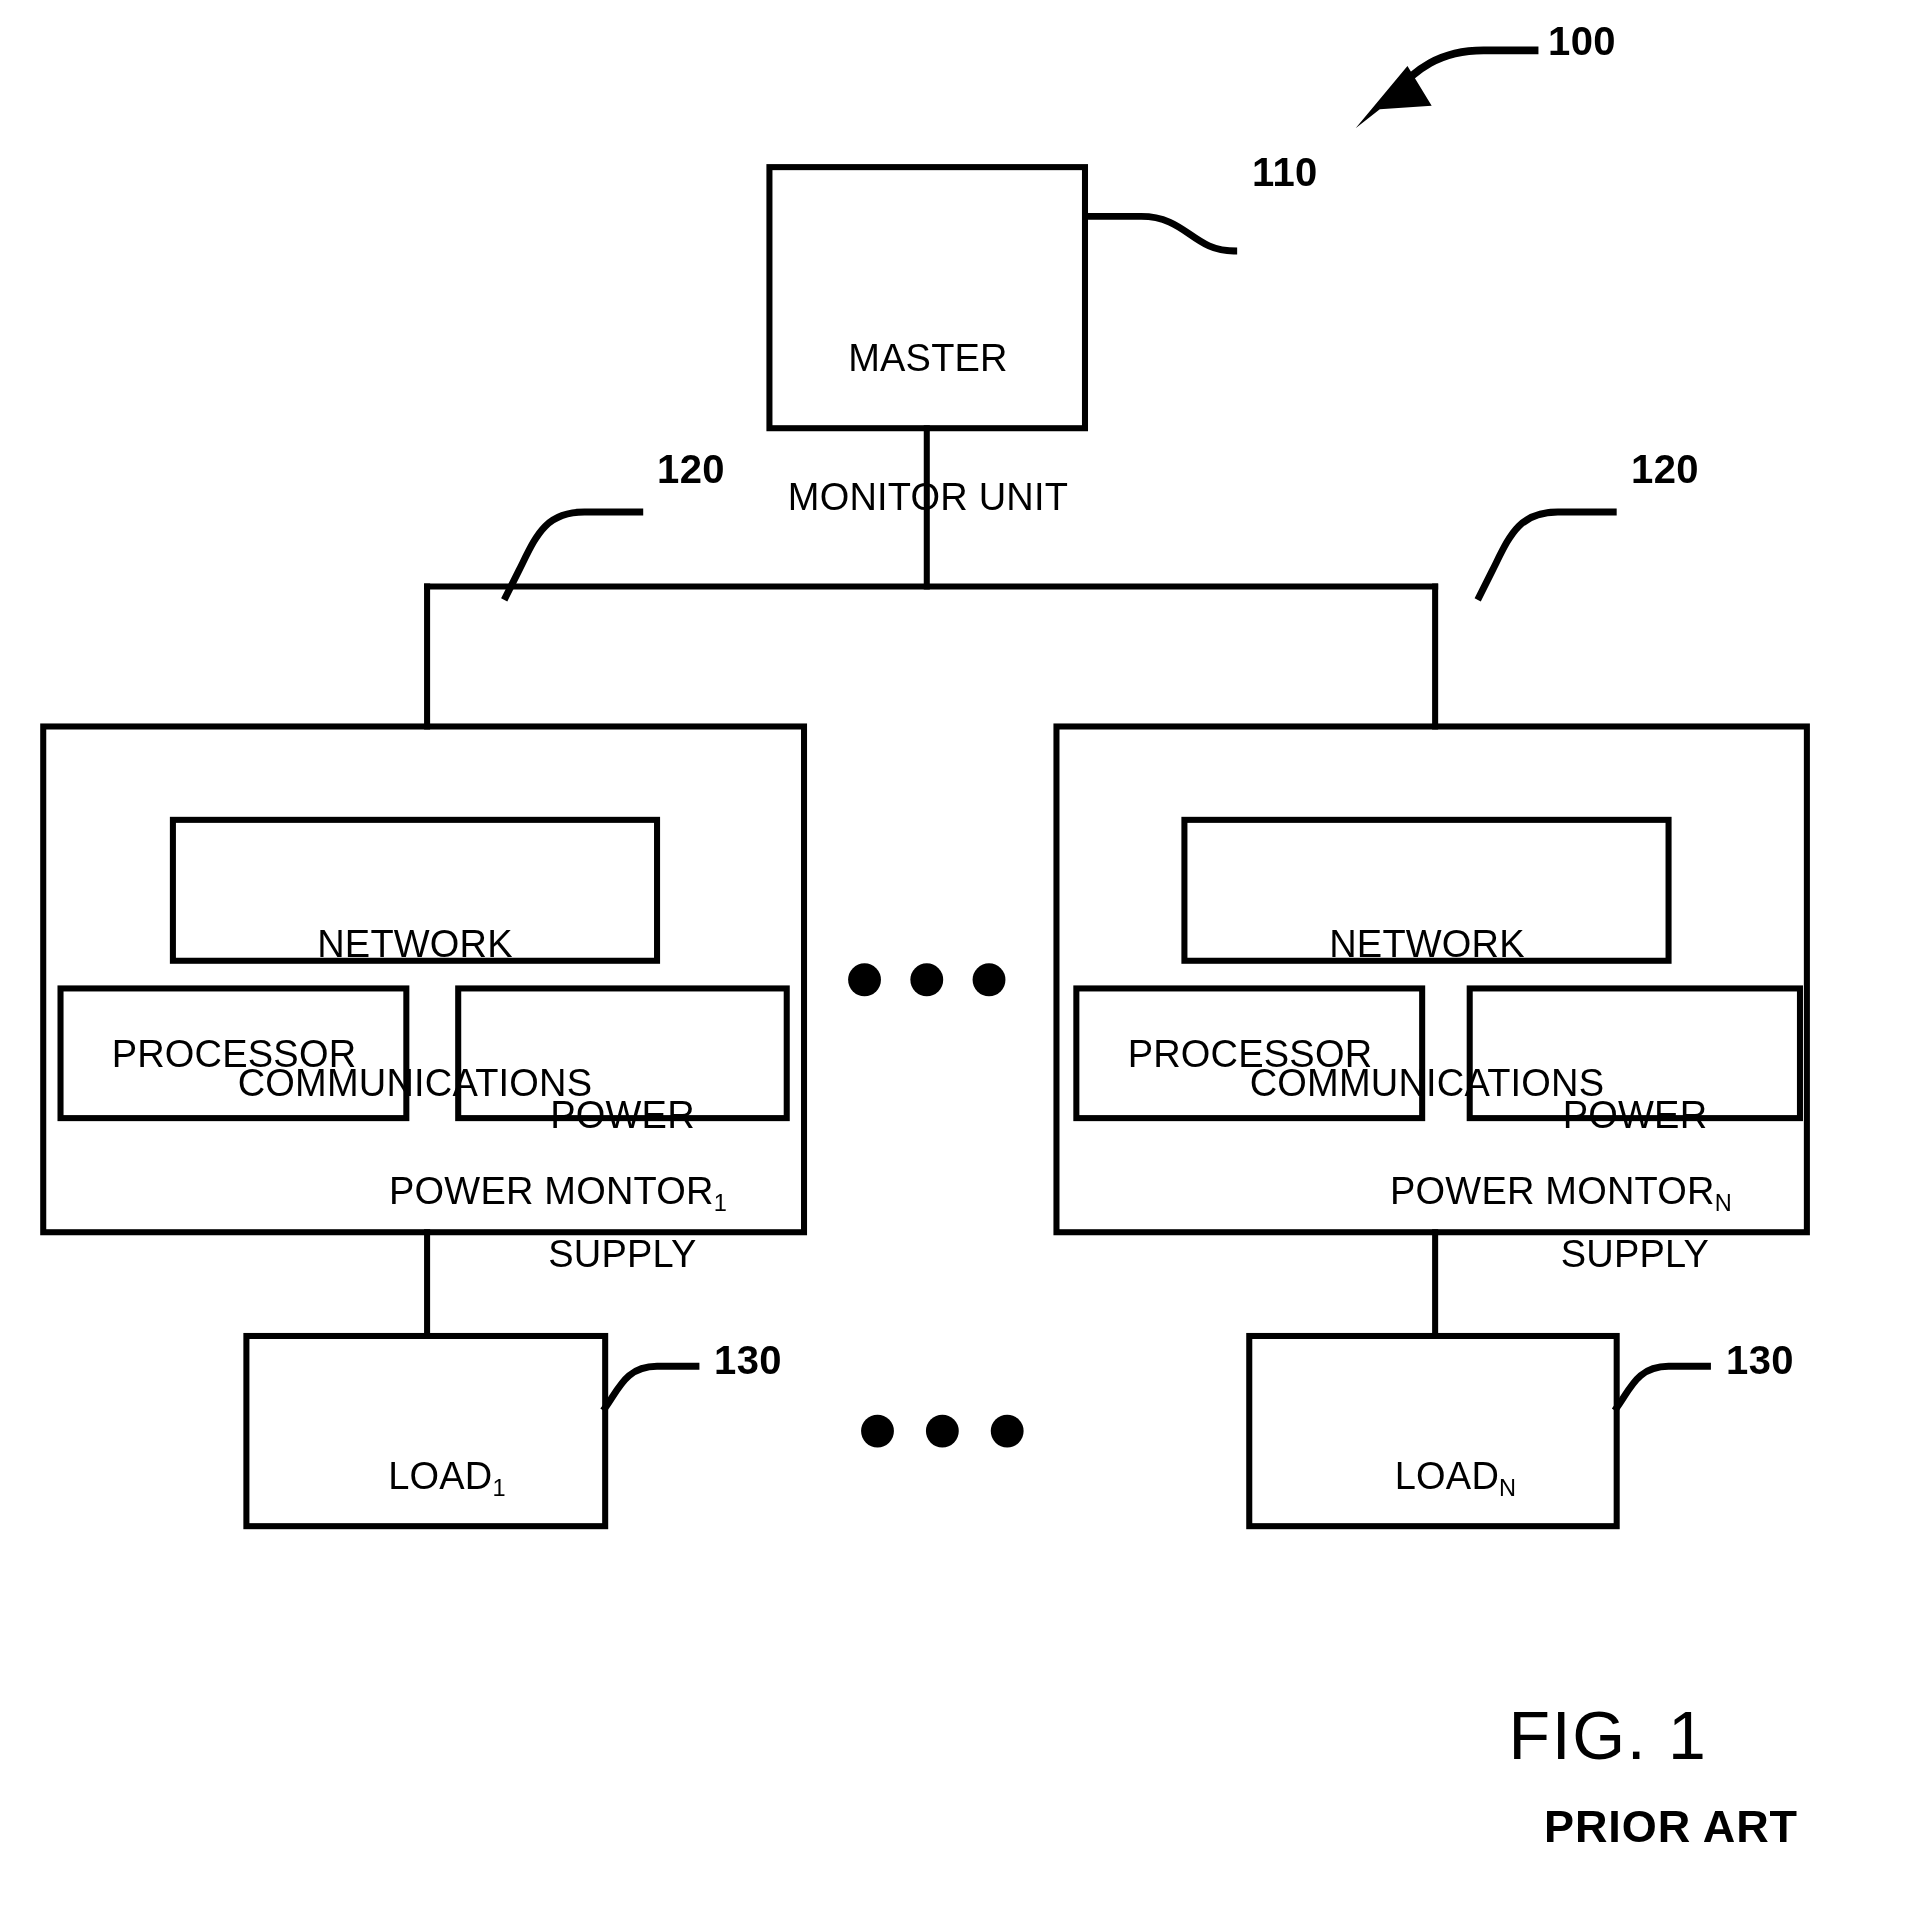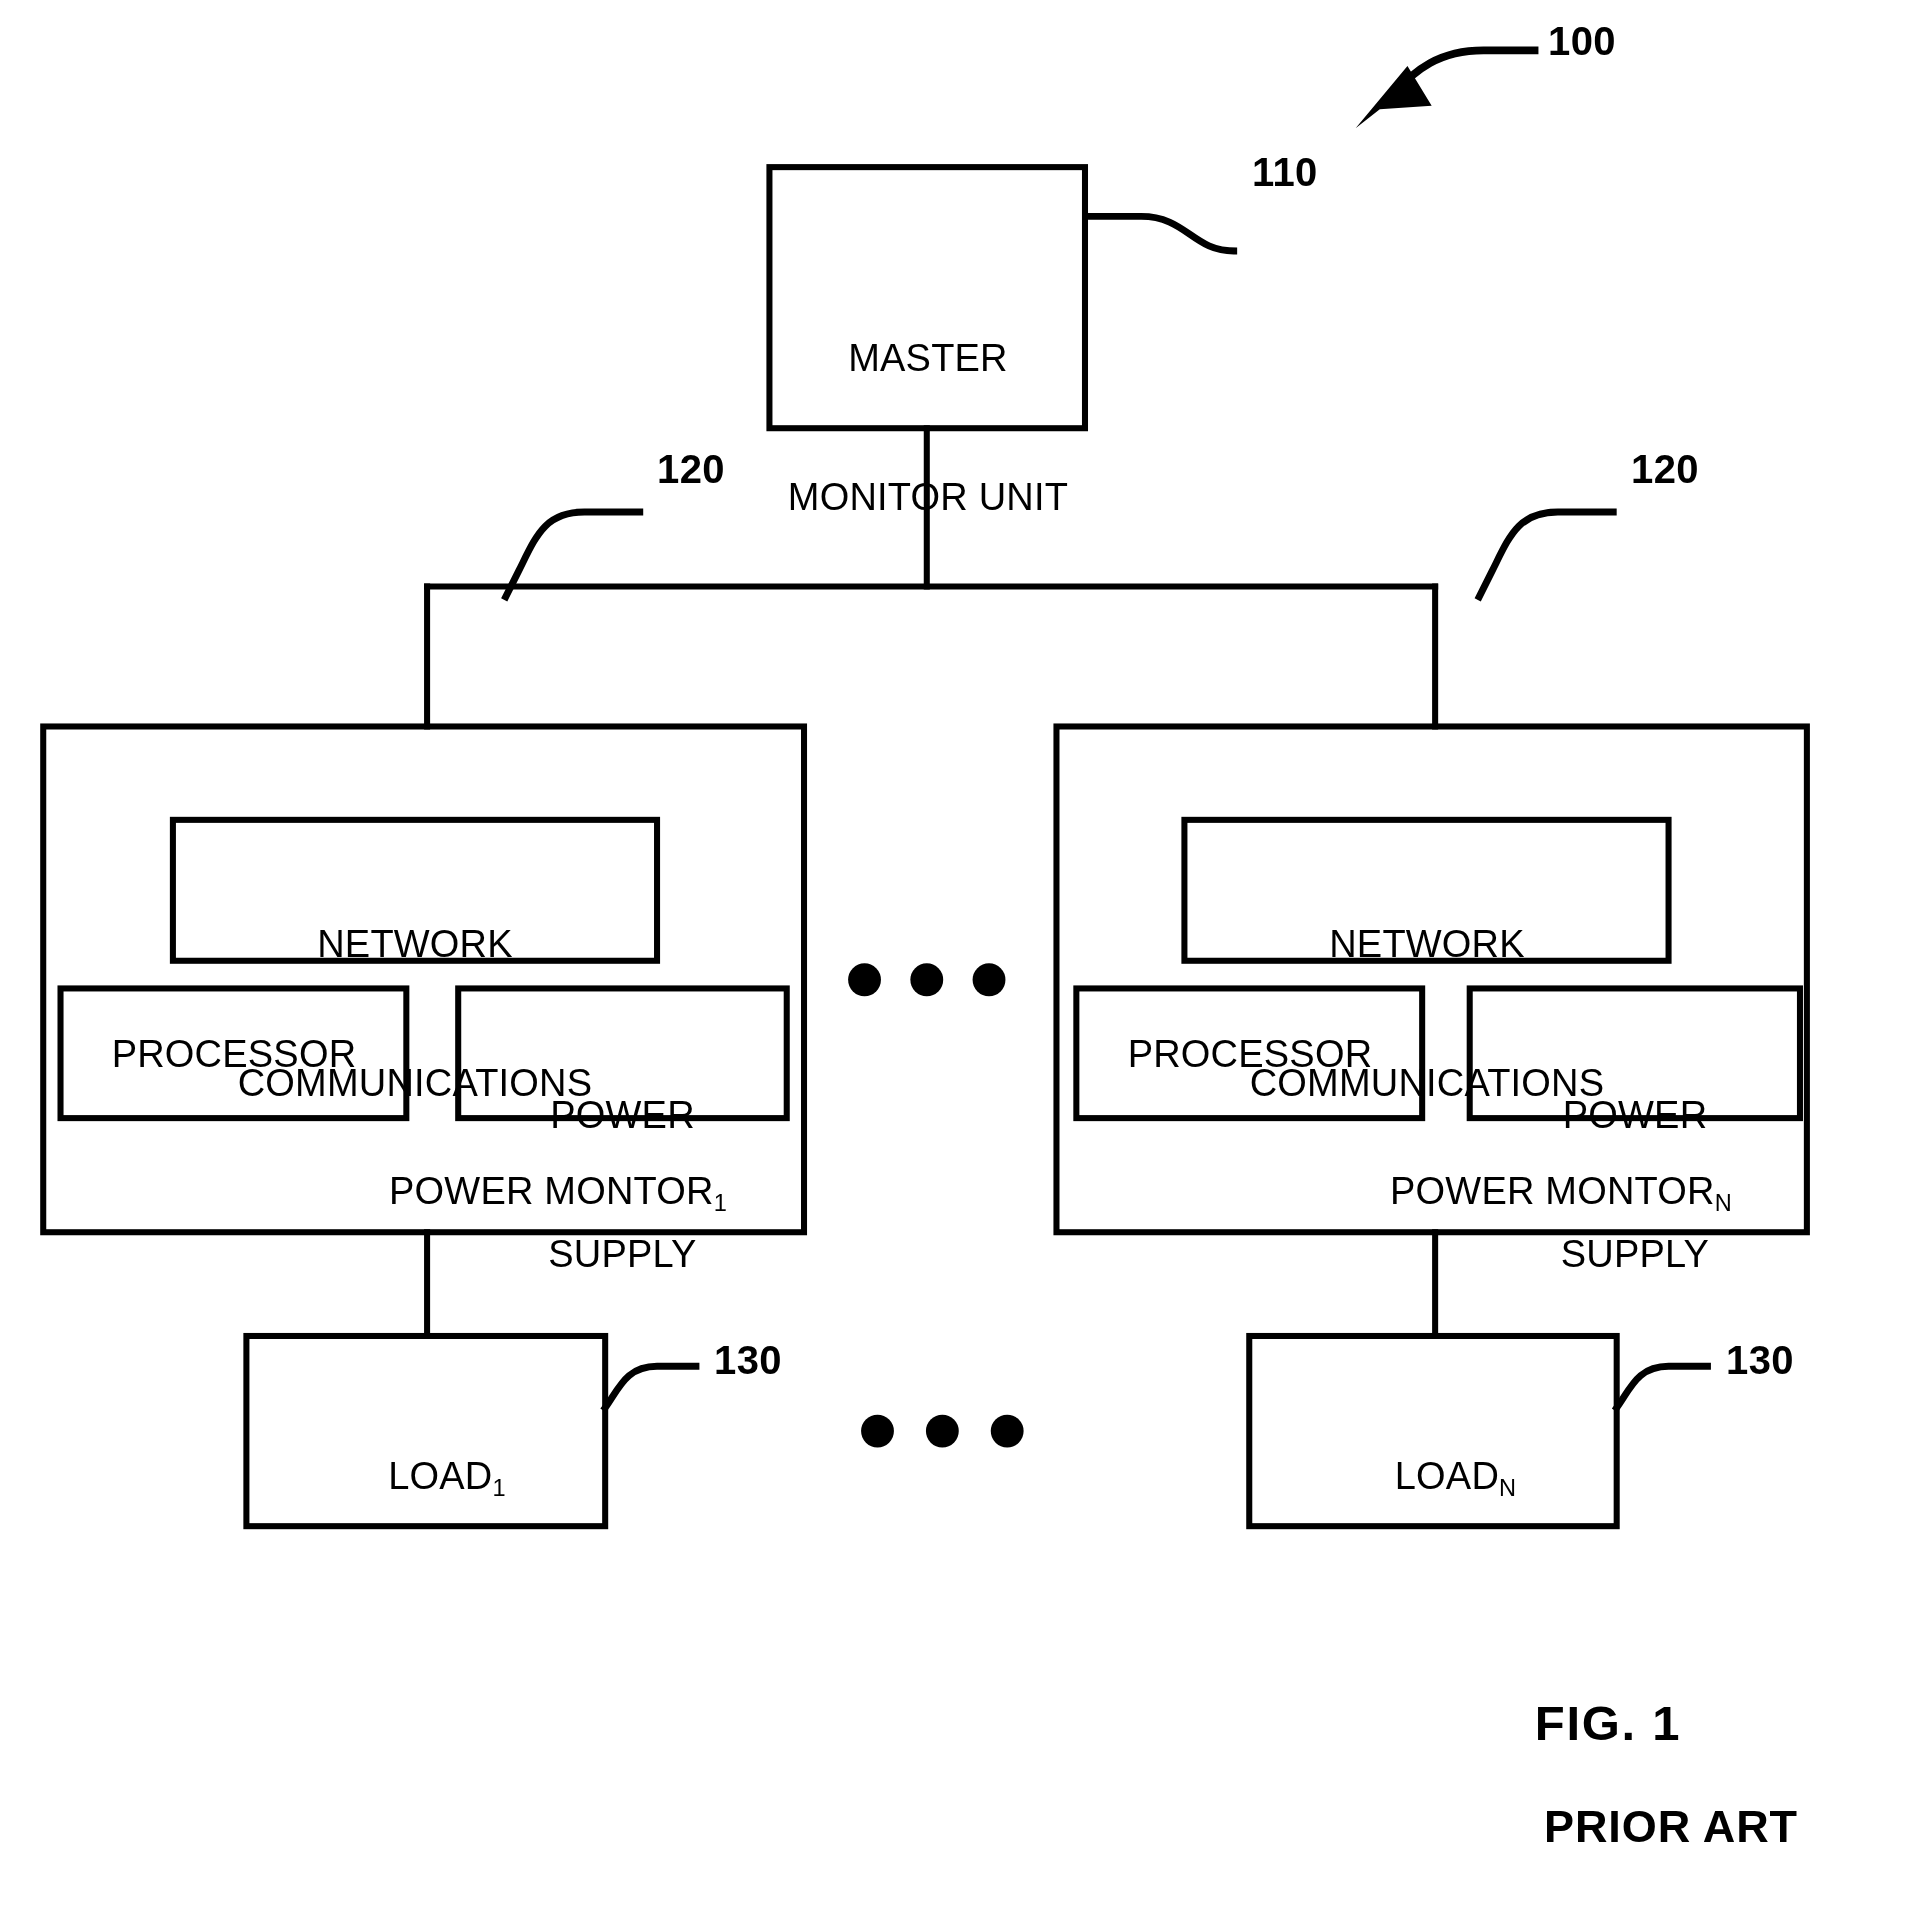--- a/index.html
+++ b/index.html
@@ -43,22 +43,22 @@
   .ref-num {
     font-size: 40px;
     font-weight: bold;
     letter-spacing: 0.4px;
   }
 
   .corner-label {
     text-align: center;
   }
   .fig-title {
-    font-size: 49px;
-    font-weight: bold;
+    font-size: 68px;
+    font-weight: normal;
     letter-spacing: 1.7px;
   }
   .fig-sub {
     font-size: 45px;
     font-weight: bold;
     letter-spacing: 0.9px;
     text-align: right;
   }
   sub {
     font-size: 0.62em;

